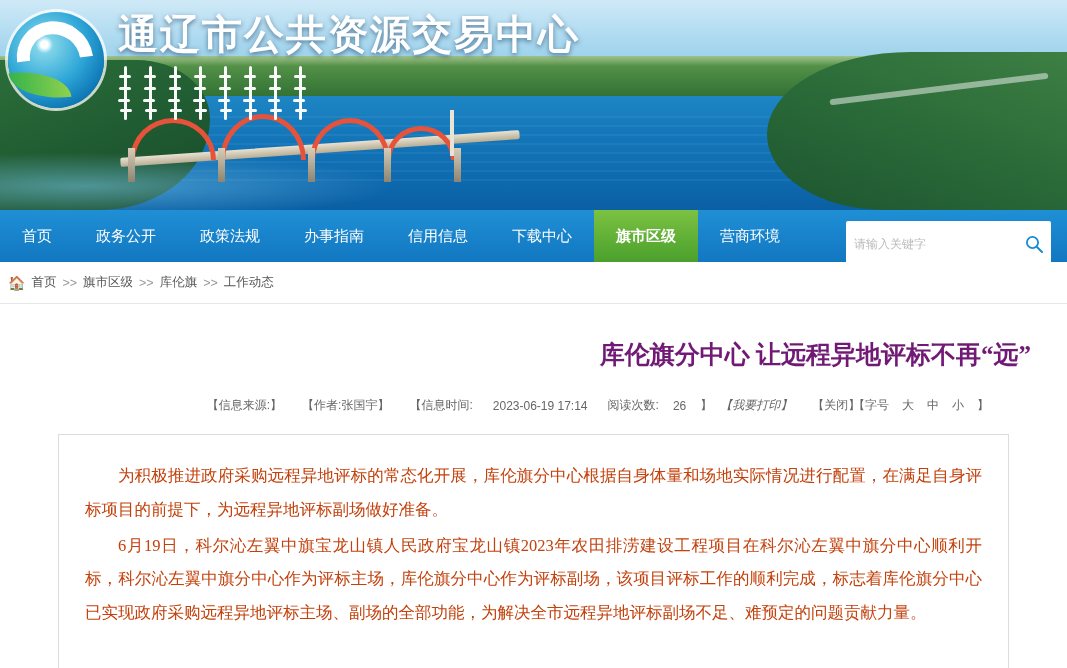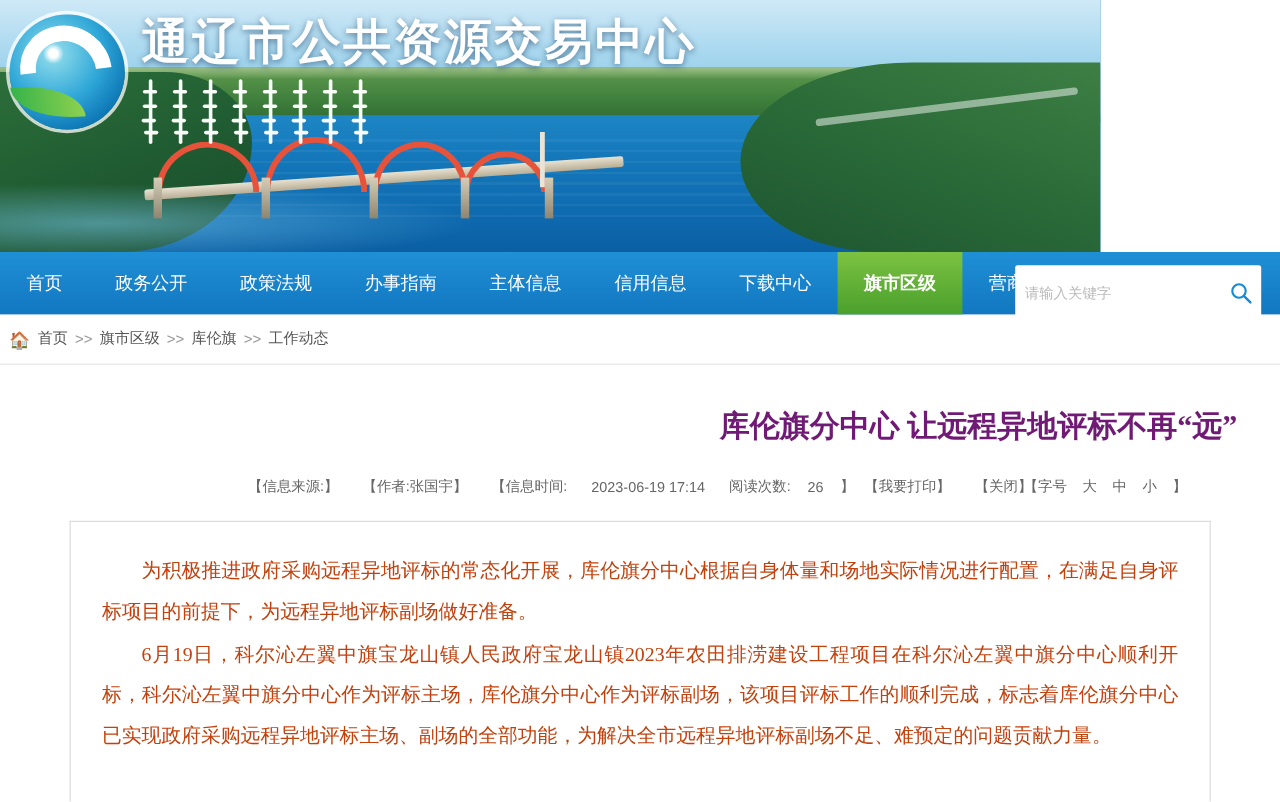--- a/index.html
+++ b/index.html
@@ -7,21 +7,21 @@
     margin: 0; padding: 0;
     width: 1067px; height: 668px;
     overflow: hidden;
     background: #ffffff;
     font-family: "Liberation Sans", "DejaVu Sans", sans-serif;
   }
 
   
   .banner {
     position: relative;
-    width: 917px;
+    width: 1067px;
     height: 210px;
     overflow: hidden;
     background: #1a86c8;
   }
   
   .sky {
     position: absolute; left: 0; top: 0; width: 100%; height: 78px;
     background: linear-gradient(180deg, #cfe9f7 0%, #a9d8ef 55%, #8fcbe8 100%);
   }
   
@@ -304,21 +304,20 @@
     </div>
   </div>
 </div>
 
 <div class="nav">
   <div class="nav-items">
     <div class="nav-item">首页</div>
     <div class="nav-item">政务公开</div>
     <div class="nav-item">政策法规</div>
     <div class="nav-item">办事指南</div>
-    <div class="nav-item">主体信息</div>
     <div class="nav-item">信用信息</div>
     <div class="nav-item">下载中心</div>
     <div class="nav-item active">旗市区级</div>
     <div class="nav-item">营商环境</div>
   </div>
 
   <div class="search-box">
     <input class="search-input" type="text" placeholder="请输入关键字" style="">
     <button class="search-btn">
       <svg width="20" height="20" viewBox="0 0 20 20">
@@ -346,21 +345,21 @@
   <h1 class="art-title">库伦旗分中心 让远程异地评标不再“远”</h1>
 
   <div class="meta">
     <span class="mi">【信息来源:】</span>
     <span class="mi">【作者:张国宇】</span>
     <span class="mi">【信息时间:</span>
     <span class="mi">2023-06-19 17:14</span>
     <span class="mi">阅读次数:</span>
     <span class="mi" style="margin-left:14px;">26</span>
     <span class="mi" style="margin-left:14px;">】</span>
-    <span class="mi link" style="margin-left:8px;">【我要打印】</span>
+    <span class="mi link" style="margin-left:8px;font-style:italic;">【我要打印】</span>
     <span class="mi link">【关闭】</span>
 
     <span class="font-size-ctl">
       <span>【字号</span>
       <span class="fs">大</span>
       <span class="fs">中</span>
       <span class="fs">小</span>
       <span>】</span>
     </span>
   </div>

